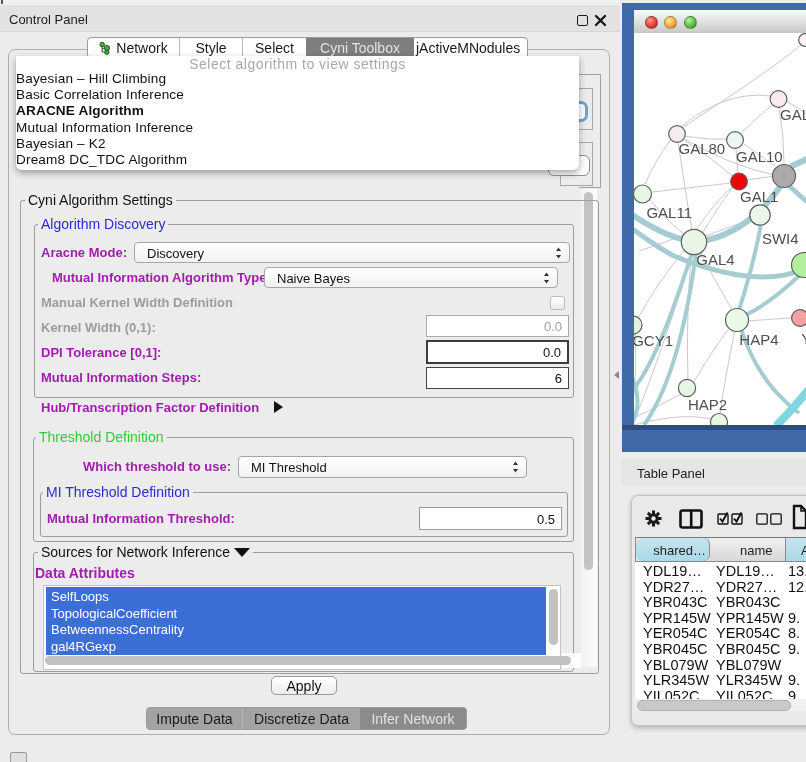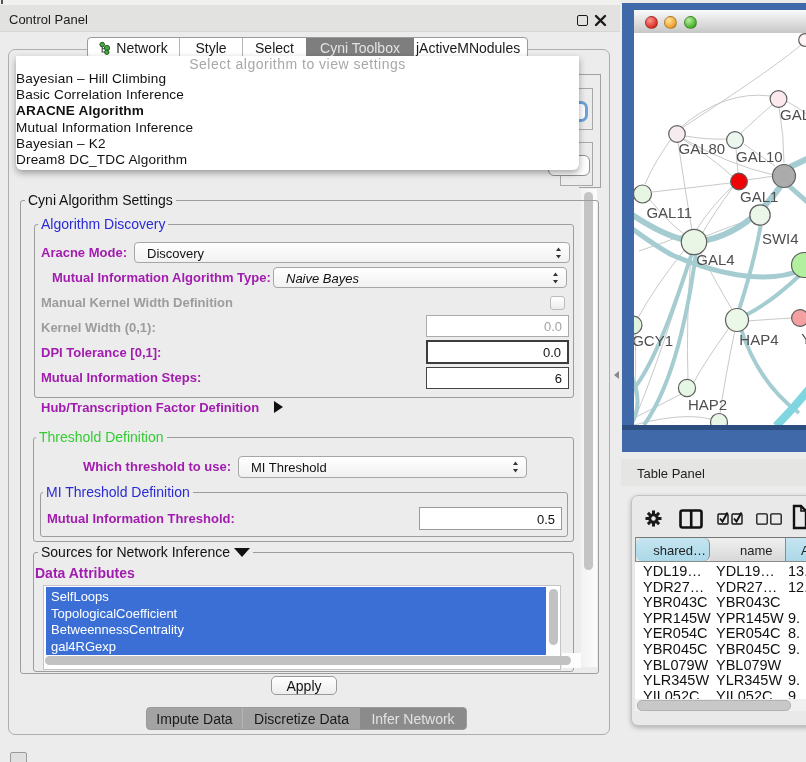--- a/index.html
+++ b/index.html
@@ -66,21 +66,21 @@
 <div class="lbl" style="left:41px;top:245px;">Aracne Mode:</div>
 <div class="combo" style="left:134px;top:242px;width:434px;height:19px;">
     <span class="t">Discovery</span>
  <svg class="carr" viewBox="0 0 7 12">
       <path d="M3.5 0.5 L6 4 L1 4 Z" fill="#333"></path>
       <path d="M3.5 11.5 L6 8 L1 8 Z" fill="#333"></path>
     </svg>
   </div>
 
 <div class="lbl" style="left:52px;top:270px;">Mutual Information Algorithm Type:</div>
-<div class="combo" style="left:273px;top:267px;width:292px;height:19px;font-style:italic;">
+<div class="combo" style="left:264px;top:267px;width:292px;height:19px;">
     <span class="t">Naive Bayes</span>
  <svg class="carr" viewBox="0 0 7 12">
       <path d="M3.5 0.5 L6 4 L1 4 Z" fill="#333"></path>
       <path d="M3.5 11.5 L6 8 L1 8 Z" fill="#333"></path>
     </svg>
   </div>
 
 <div class="lbl" style="left:41px;top:295px;color:#9c9c9c;">Manual Kernel Width Definition</div>
 <div class="abs" style="left:550px;top:296px;width:13px;height:12px;border:1px solid #bcbcbc;border-radius:3px;background:linear-gradient(#fff,#ececec);"></div>
 

